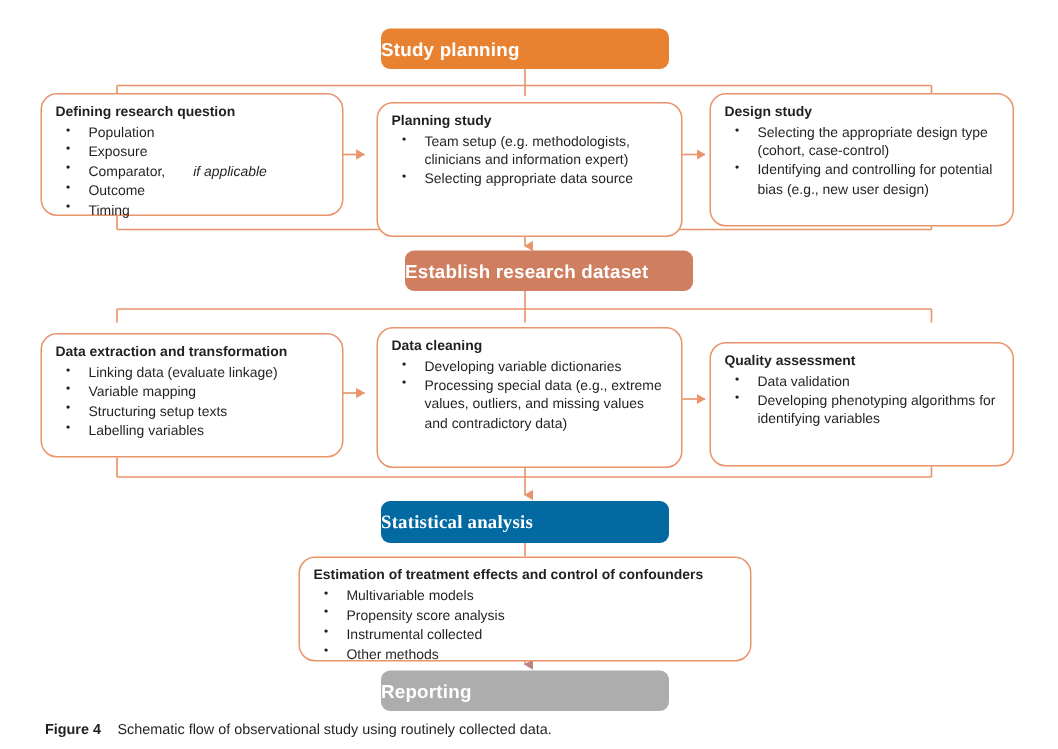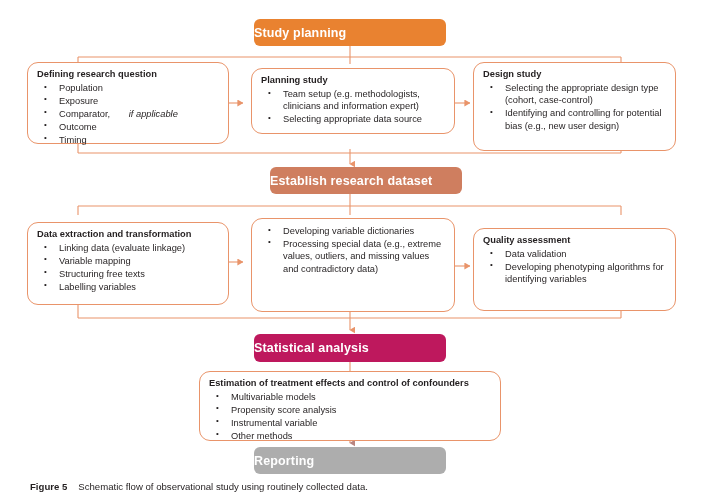--- a/index.html
+++ b/index.html
@@ -35,21 +35,21 @@
     font-weight: bold;
     letter-spacing: .15px;
     display: flex;
     align-items: center;
     justify-content: flex-start;
     text-align: center;
     box-sizing: border-box;
   }
   .bar-planning   { background: #e98230; }
   .bar-dataset    { background: #cf7e5f; }
-  .bar-stats      { background: #be185d; }
+  .bar-stats      { background: #0369a1; font-family: Liberation Serif, serif; }
   .bar-reporting  { background: #adadad; }
 
   
   .box {
     position: absolute;
     box-sizing: border-box;
     border: 1px solid #e9946a;
     border-radius: 11px;
     background: #ffffff;
     padding: 6px 8px 6px 9px;
@@ -174,68 +174,69 @@
     <div class="box-title">Defining research question</div>
     <ul>
       <li>Population</li>
       <li>Exposure</li>
       <li>Comparator, <i>if applicable</i></li>
       <li>Outcome</li>
       <li>Timing</li>
     </ul>
   </div>
 
-  <div class="box" style="left:251px; top:68px; width:204px; height:66px;">
+  <div class="box" style="left:251px; top:68px; width:204px; height:90px;">
     <div class="box-title">Planning study</div>
     <ul>
       <li>Team setup (e.g.  methodologists, clinicians and information expert)</li>
       <li>Selecting appropriate data source</li>
     </ul>
   </div>
 
   <div class="box" style="left:473px; top:62px; width:203px; height:89px;">
     <div class="box-title">Design study</div>
     <ul>
       <li>Selecting the appropriate design type (cohort, case-control)</li>
       <li>Identifying and controlling for potential bias (e.g., new user design)</li>
     </ul>
   </div>
 
   <div class="box" style="left:27px; top:222px; width:202px; height:83px;">
     <div class="box-title">Data  extraction and transformation</div>
     <ul>
       <li>Linking data (evaluate linkage)</li>
       <li>Variable mapping</li>
-      <li>Structuring free texts</li>
+      <li>Structuring setup texts</li>
       <li>Labelling variables</li>
     </ul>
   </div>
 
   <div class="box" style="left:251px; top:218px; width:204px; height:94px;">
+    <div class="box-title">Data cleaning</div>
     <ul>
       <li>Developing variable dictionaries</li>
       <li>Processing special data (e.g., extreme values, outliers, and missing values and contradictory data)</li>
     </ul>
   </div>
 
   <div class="box" style="left:473px; top:228px; width:203px; height:83px;">
     <div class="box-title">Quality assessment</div>
     <ul>
       <li>Data validation</li>
       <li>Developing phenotyping algorithms for identifying variables</li>
     </ul>
   </div>
 
   <div class="box" style="left:199px; top:371px; width:302px; height:70px;">
     <div class="box-title">Estimation of treatment effects and control of confounders</div>
     <ul>
       <li>Multivariable models</li>
       <li>Propensity score analysis</li>
-      <li>Instrumental variable</li>
+      <li>Instrumental collected</li>
       <li>Other methods</li>
     </ul>
   </div>
 
   <div id="caption">
-    <span class="fig-label">Figure 5</span><span>Schematic flow of observational study using routinely collected data.</span>
+    <span class="fig-label">Figure 4</span><span>Schematic flow of observational study using routinely collected data.</span>
   </div>
 
 </div>
 
 </body></html>

